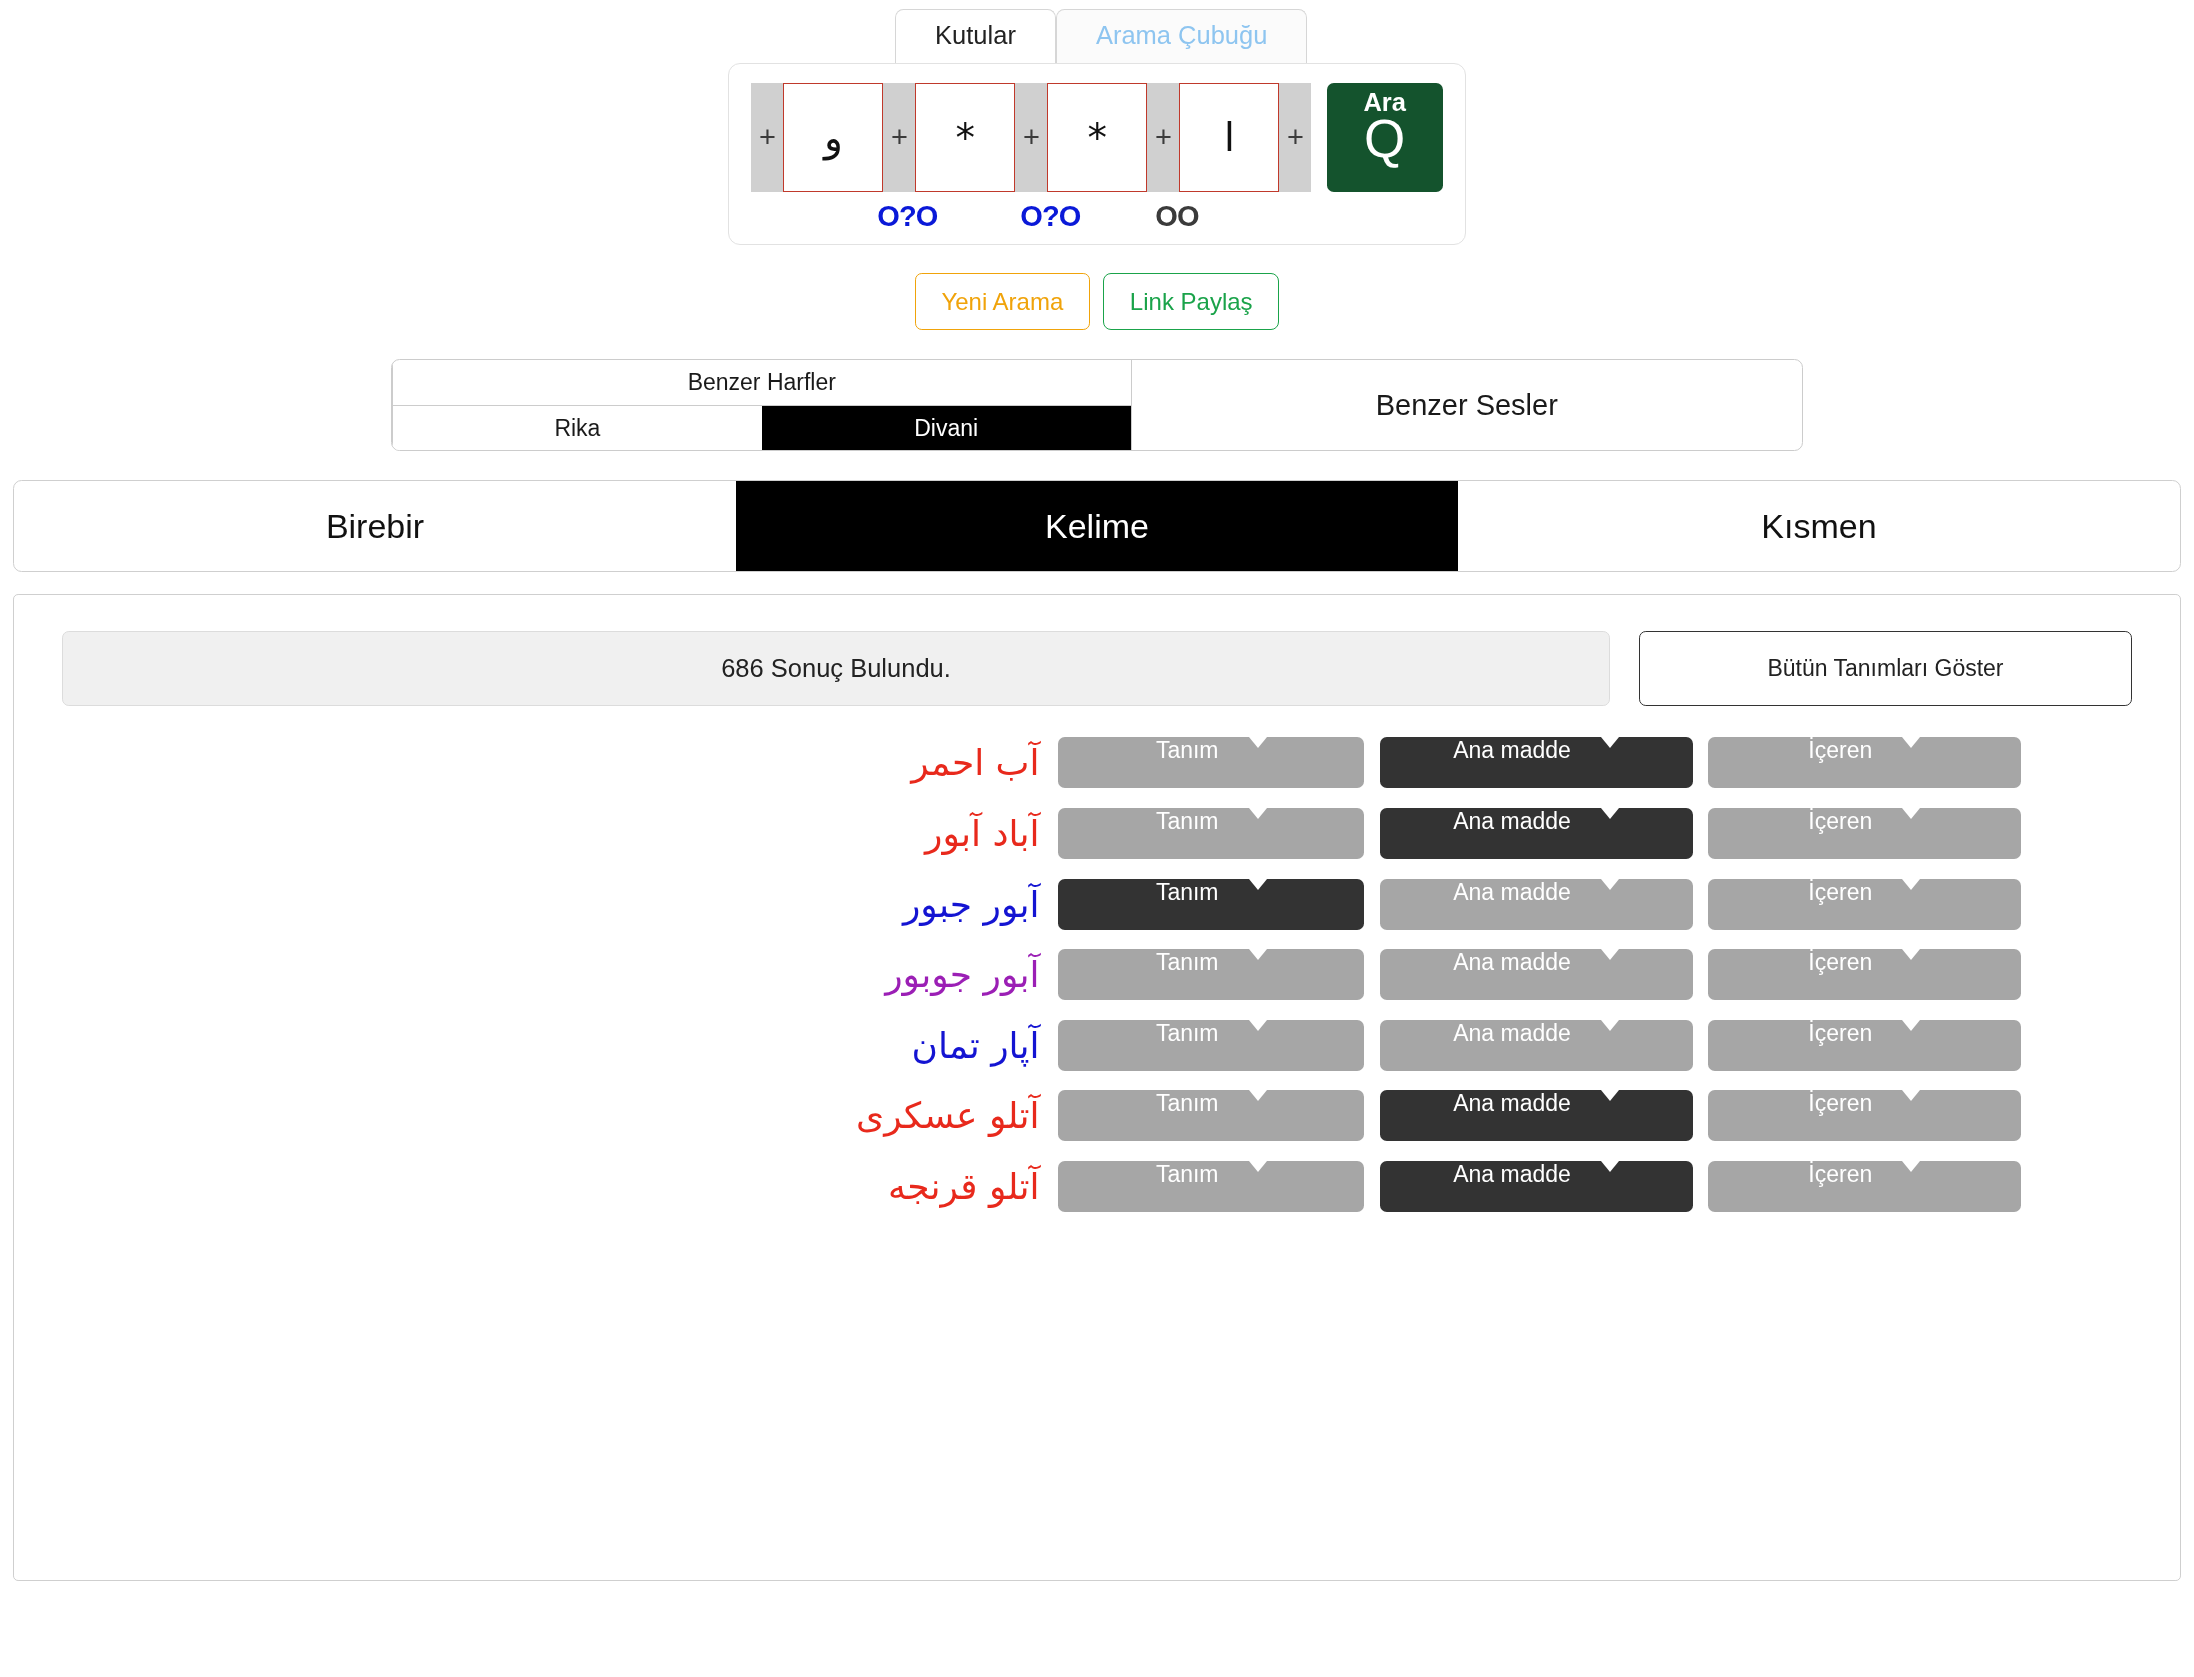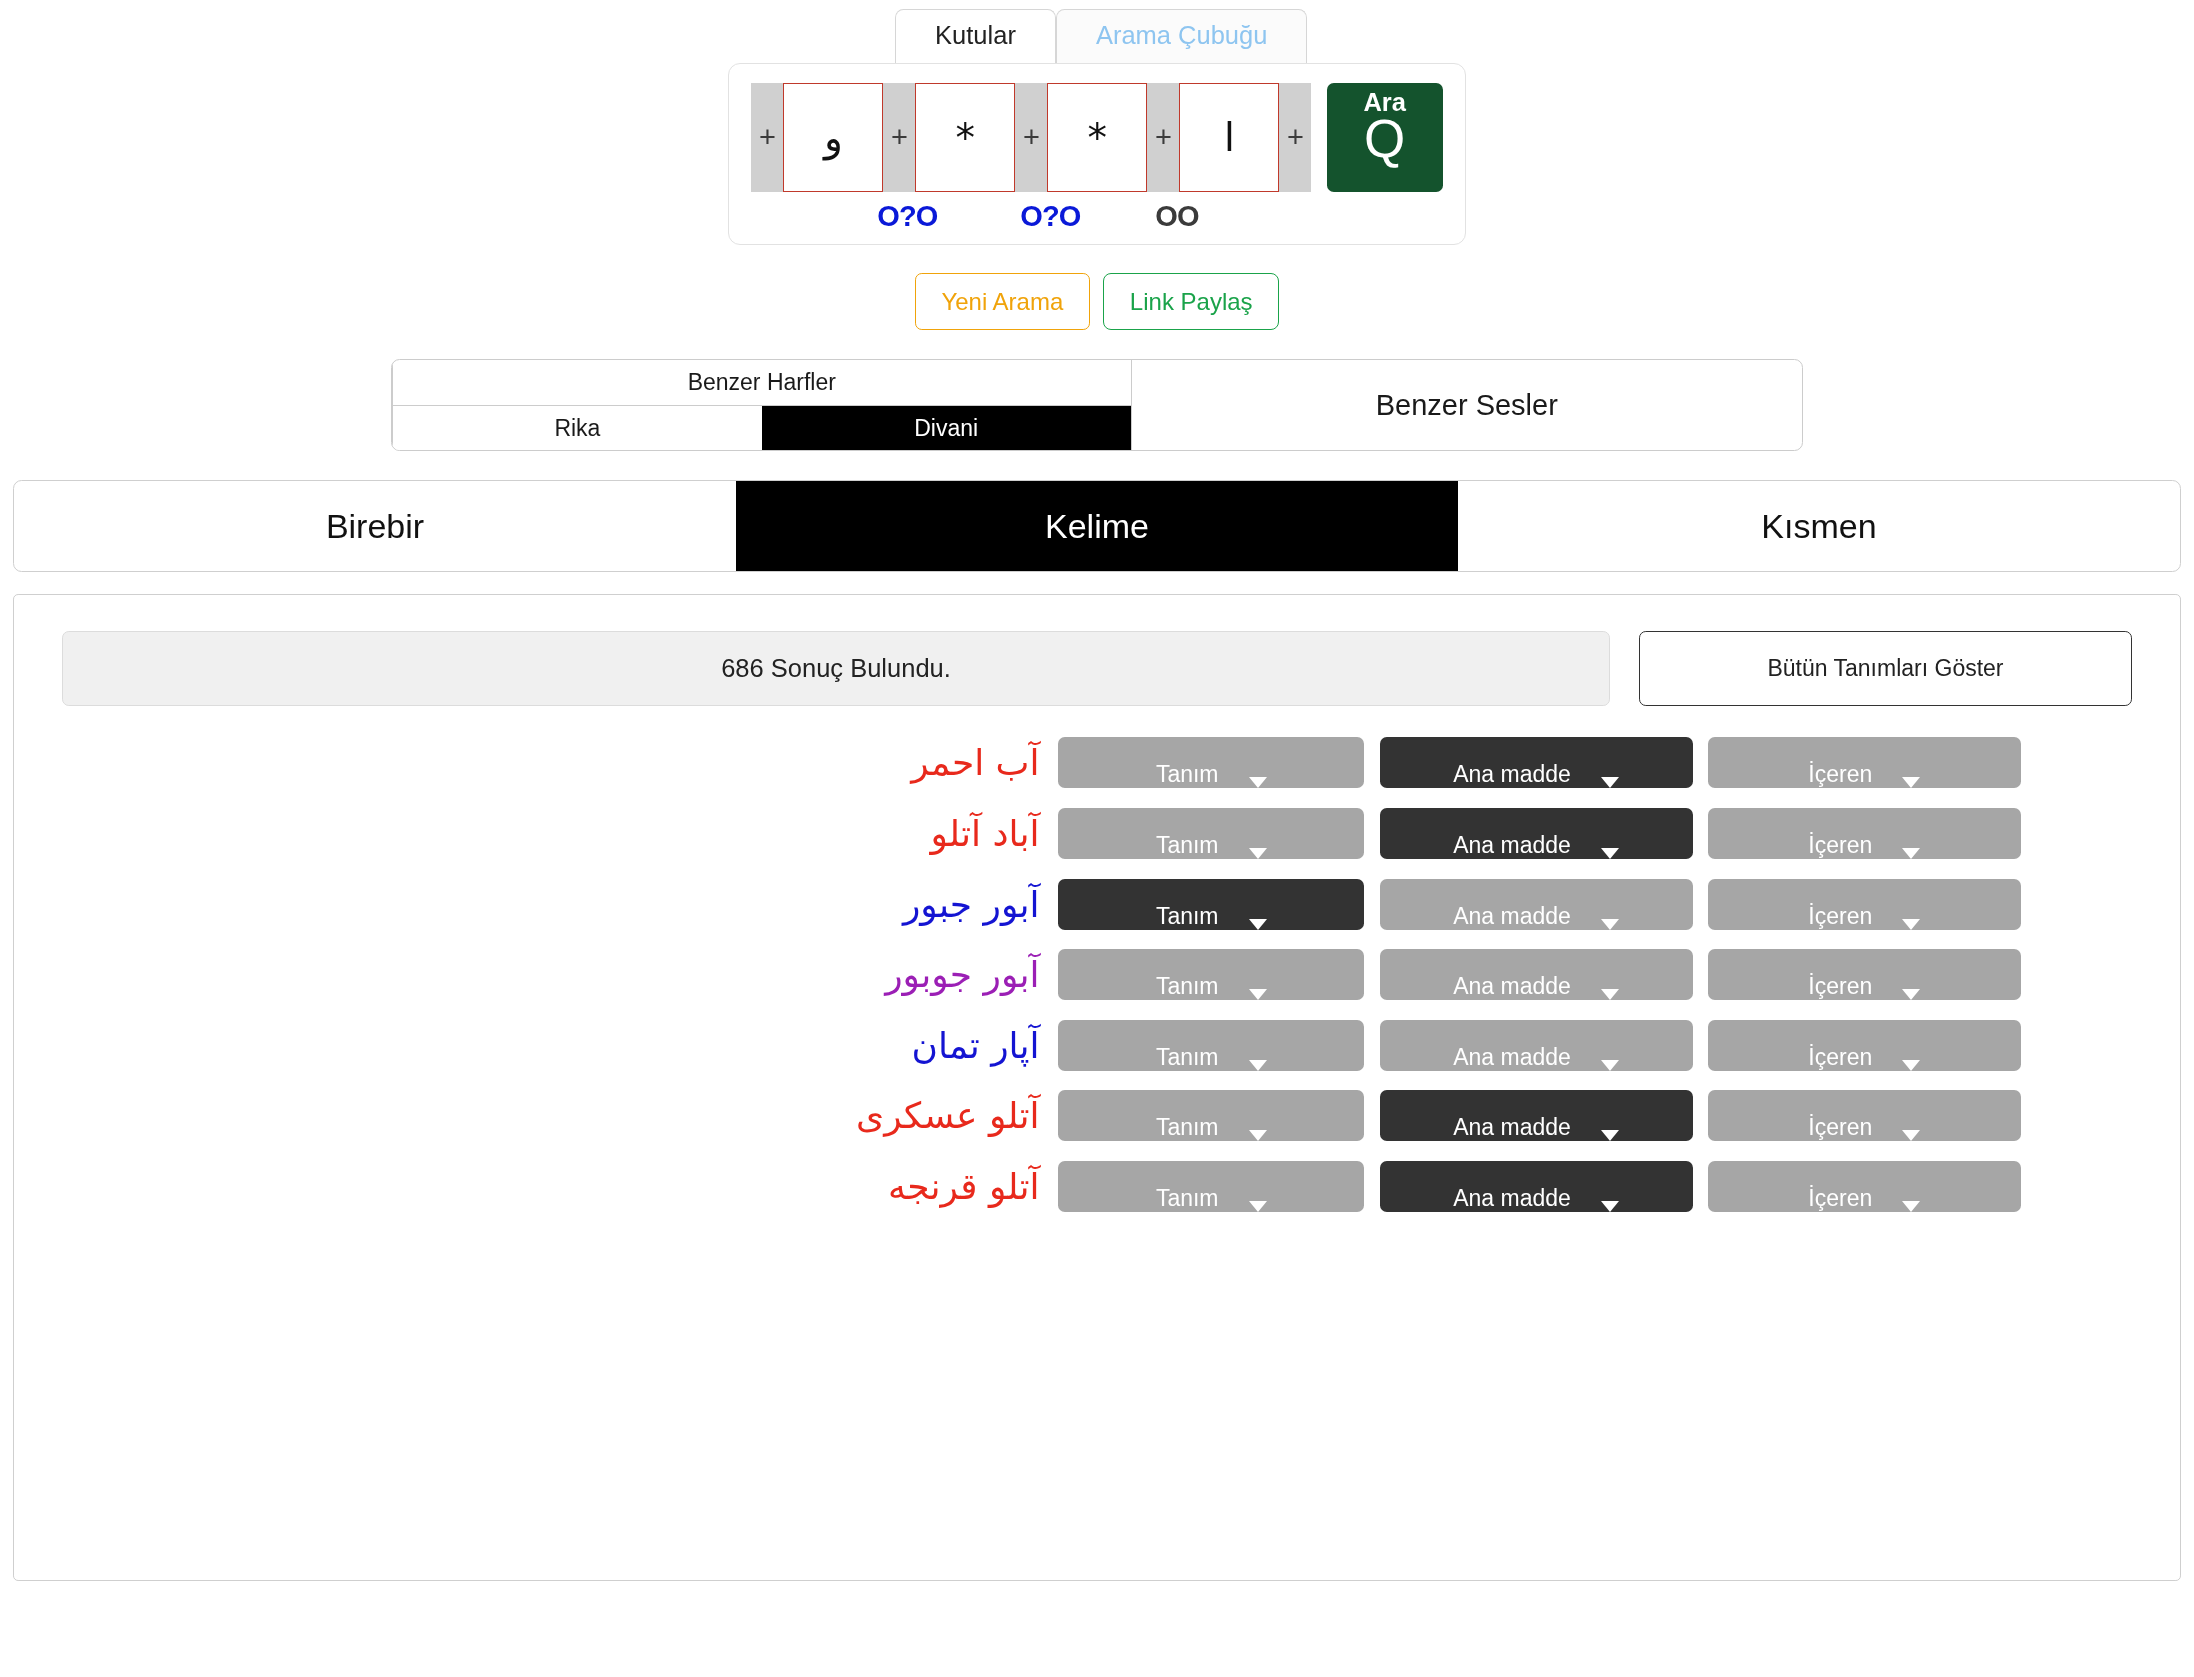--- a/index.html
+++ b/index.html
@@ -275,21 +275,21 @@
     padding-right: 18.7px;
     font-size: 36px;
     font-family: "DejaVu Sans", sans-serif;
     direction: rtl;
     white-space: nowrap;
   }
   .pill {
     height: 51px;
     border-radius: 6.8px;
     display: flex;
-    align-items: flex-end;
+    align-items: flex-start;
     justify-content: center;
     gap: 30px;
     color: #ffffff;
     font-size: 23px;
     margin-right: 15.3px;
     padding: 0 12px;
   }
   .pill.grey { background: #a6a6a6; }
   .pill.dark { background: #333333; }
   .pill.w-tanim { width: 306px; }
@@ -375,21 +375,21 @@
         <div class="pill dark w-ana">
           <span>Ana madde</span>
           <span class="caret"></span>
         </div>
         <div class="pill grey w-iceren">
           <span>İçeren</span>
           <span class="caret"></span>
         </div>
       </div>
       <div class="entry-row">
-        <div class="entry-word" style="color: rgb(232, 41, 28);">آباد آتلو</div>
+        <div class="entry-word" style="color: rgb(232, 41, 28);">آباد آبور</div>
         <div class="pill grey w-tanim">
           <span>Tanım</span>
           <span class="caret"></span>
         </div>
         <div class="pill dark w-ana">
           <span>Ana madde</span>
           <span class="caret"></span>
         </div>
         <div class="pill grey w-iceren">
           <span>İçeren</span>

